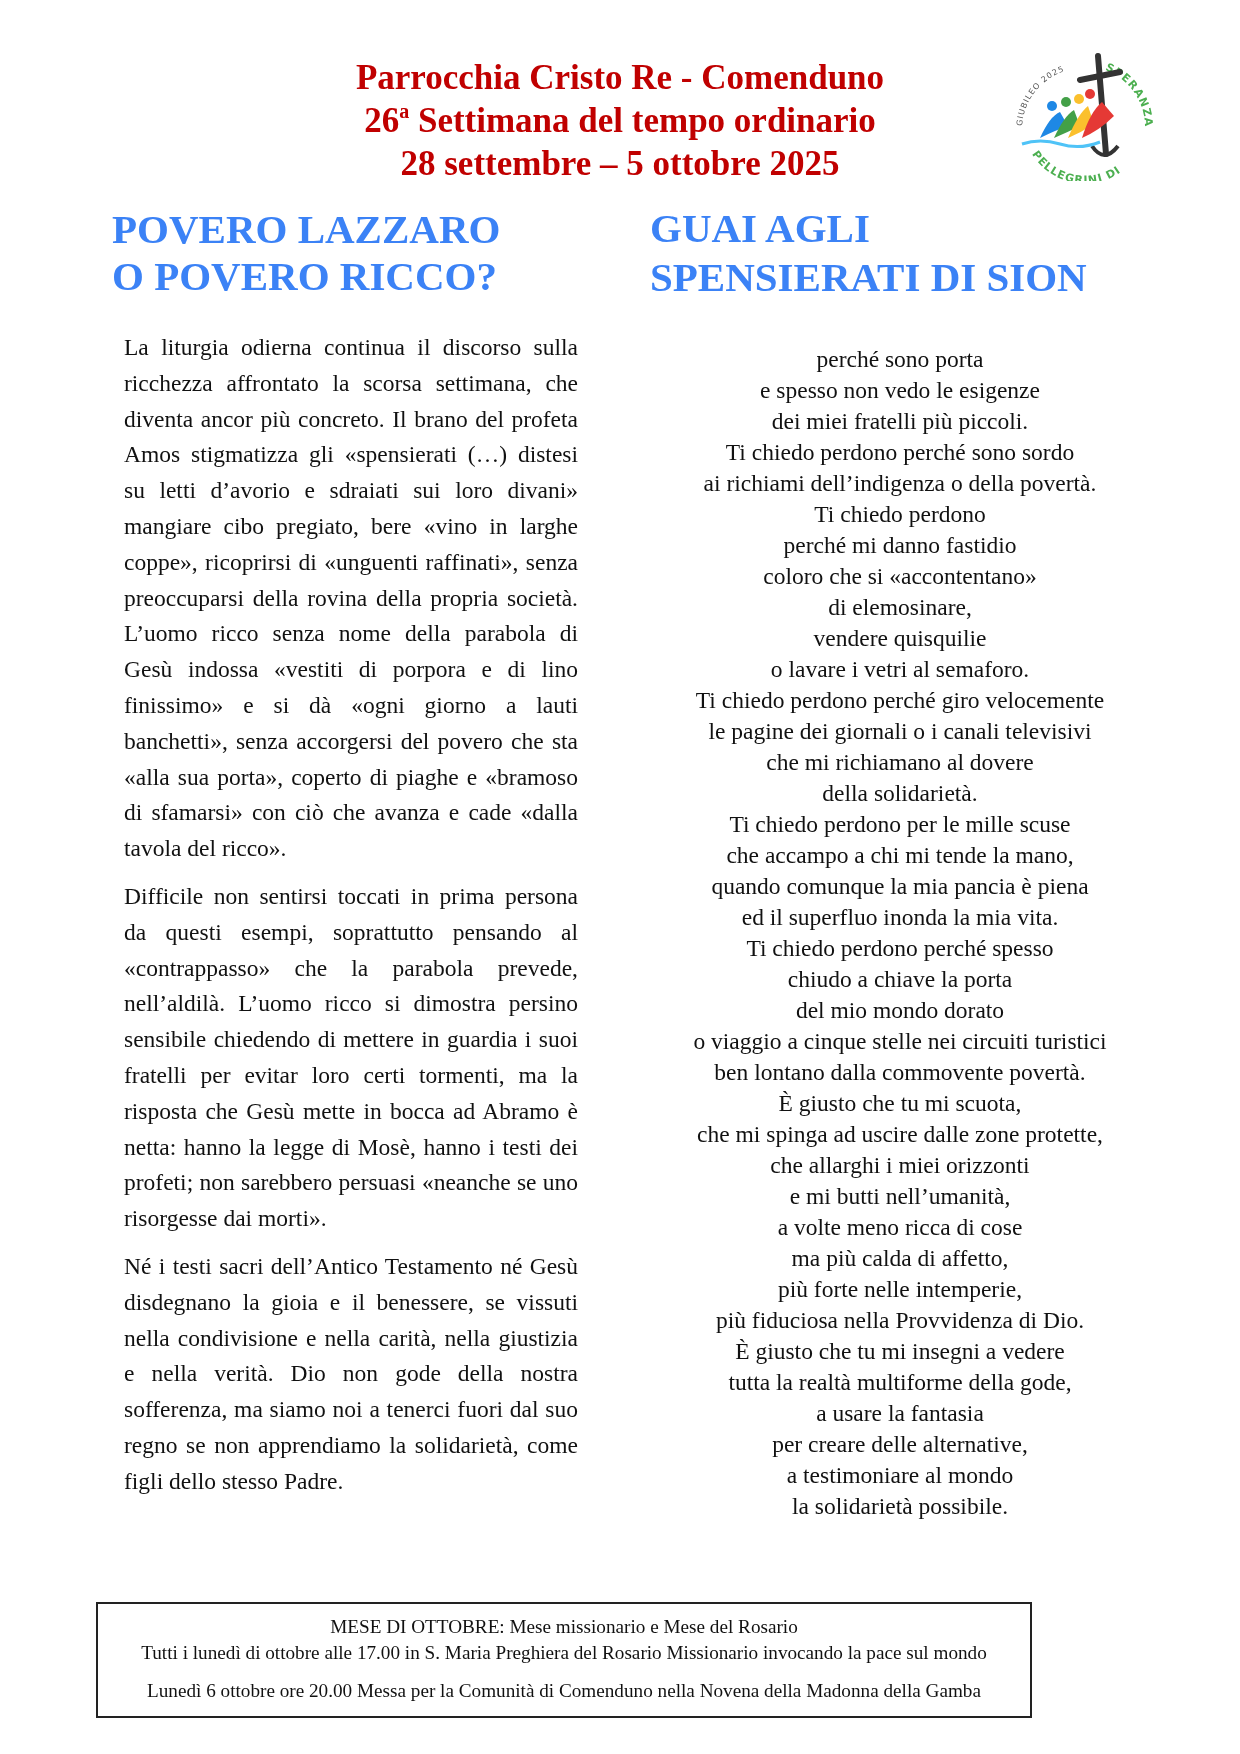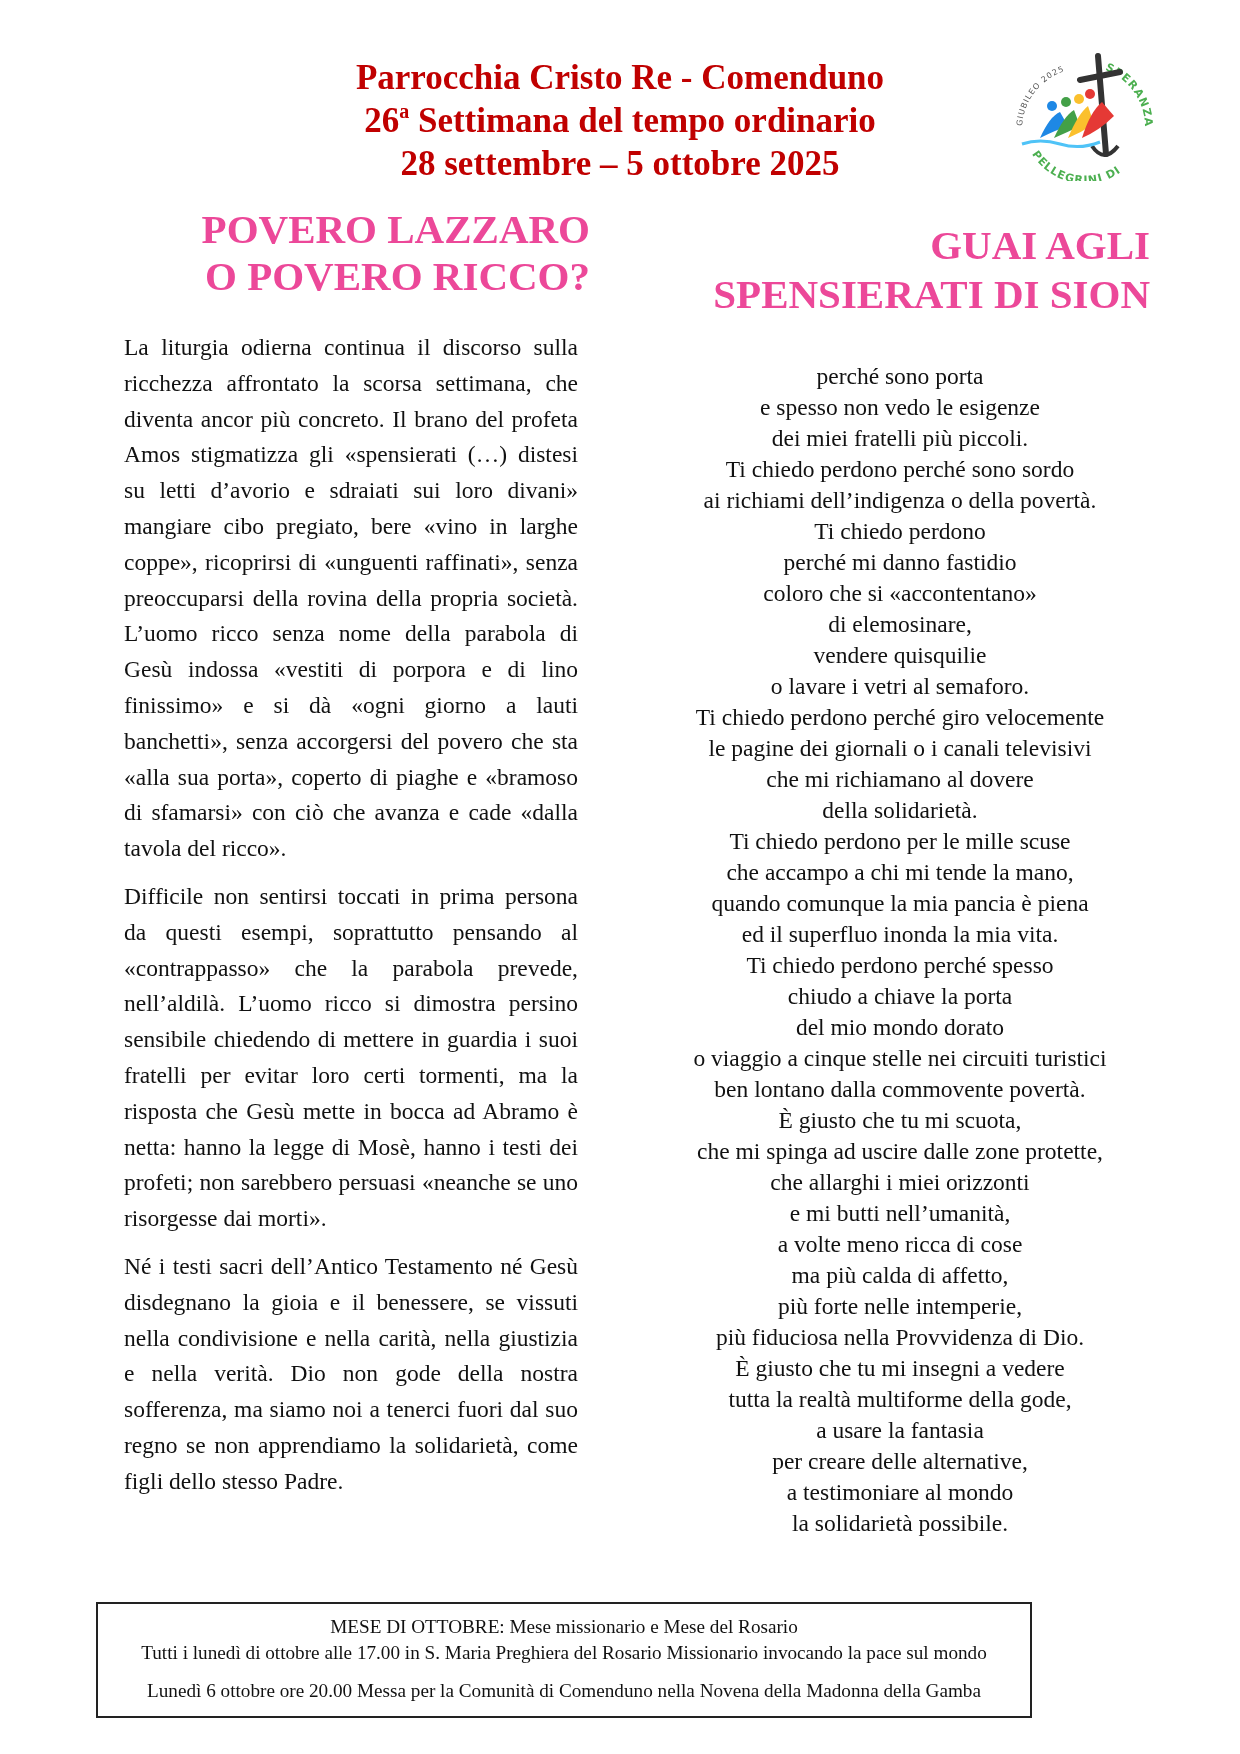--- a/index.html
+++ b/index.html
@@ -6,23 +6,23 @@
   body { width: 1240px; height: 1754px; position: relative; overflow: hidden;
          font-family: "Liberation Serif", "DejaVu Serif", serif; color: #111111; }
 
   .header { position: absolute; top: 56px; left: 0; width: 1240px; text-align: center; }
   .header-line { color: #c00000; font-weight: bold; font-size: 35px; line-height: 43px; letter-spacing: 0px; }
   .header-line sup { font-size: 20px; vertical-align: 14px; line-height: 0; }
 
   .logo { position: absolute; left: 1010px; top: 46px; width: 150px; height: 135px; }
 
   .col-left { position: absolute; left: 112px; top: 206px; width: 478px; }
-  .col-right { position: absolute; left: 650px; top: 221px; width: 500px; }
+  .col-right { position: absolute; left: 650px; top: 204px; width: 500px; }
 
-  .title { text-align: right; font-weight: bold; font-size: 41px; line-height: 47px; margin: 0; color: #ec4899; }
+  .title { text-align: left; font-weight: bold; font-size: 41px; line-height: 47px; margin: 0; color: #3b82f6; }
   .col-right .title { line-height: 49px; }
 
   .article { margin-top: 30px; font-size: 23.5px; line-height: 35.8px; text-align: justify; }
   .article p { margin: 12px; }
 
   .poem { margin-top: 42px; text-align: center; font-size: 23.5px; line-height: 31px; }
   .poem div { white-space: nowrap; }
 
   .notice { position: absolute; left: 96px; top: 1602px; width: 936px; height: 116px;
             border: 2px solid #222; box-sizing: border-box; text-align: center;

